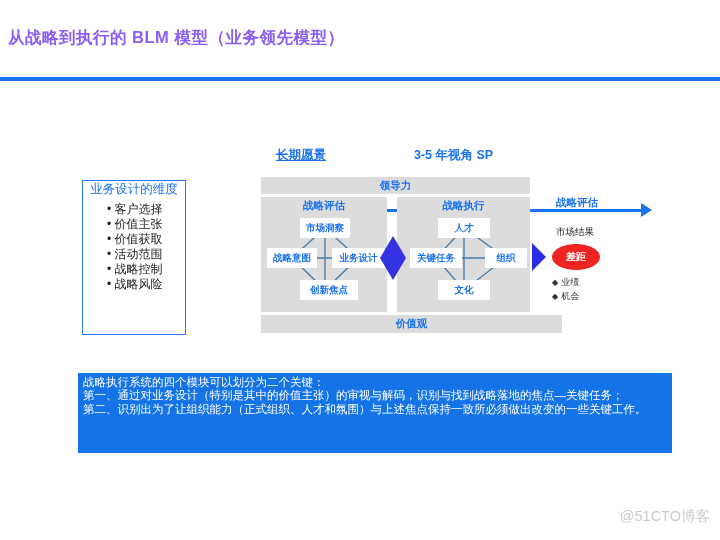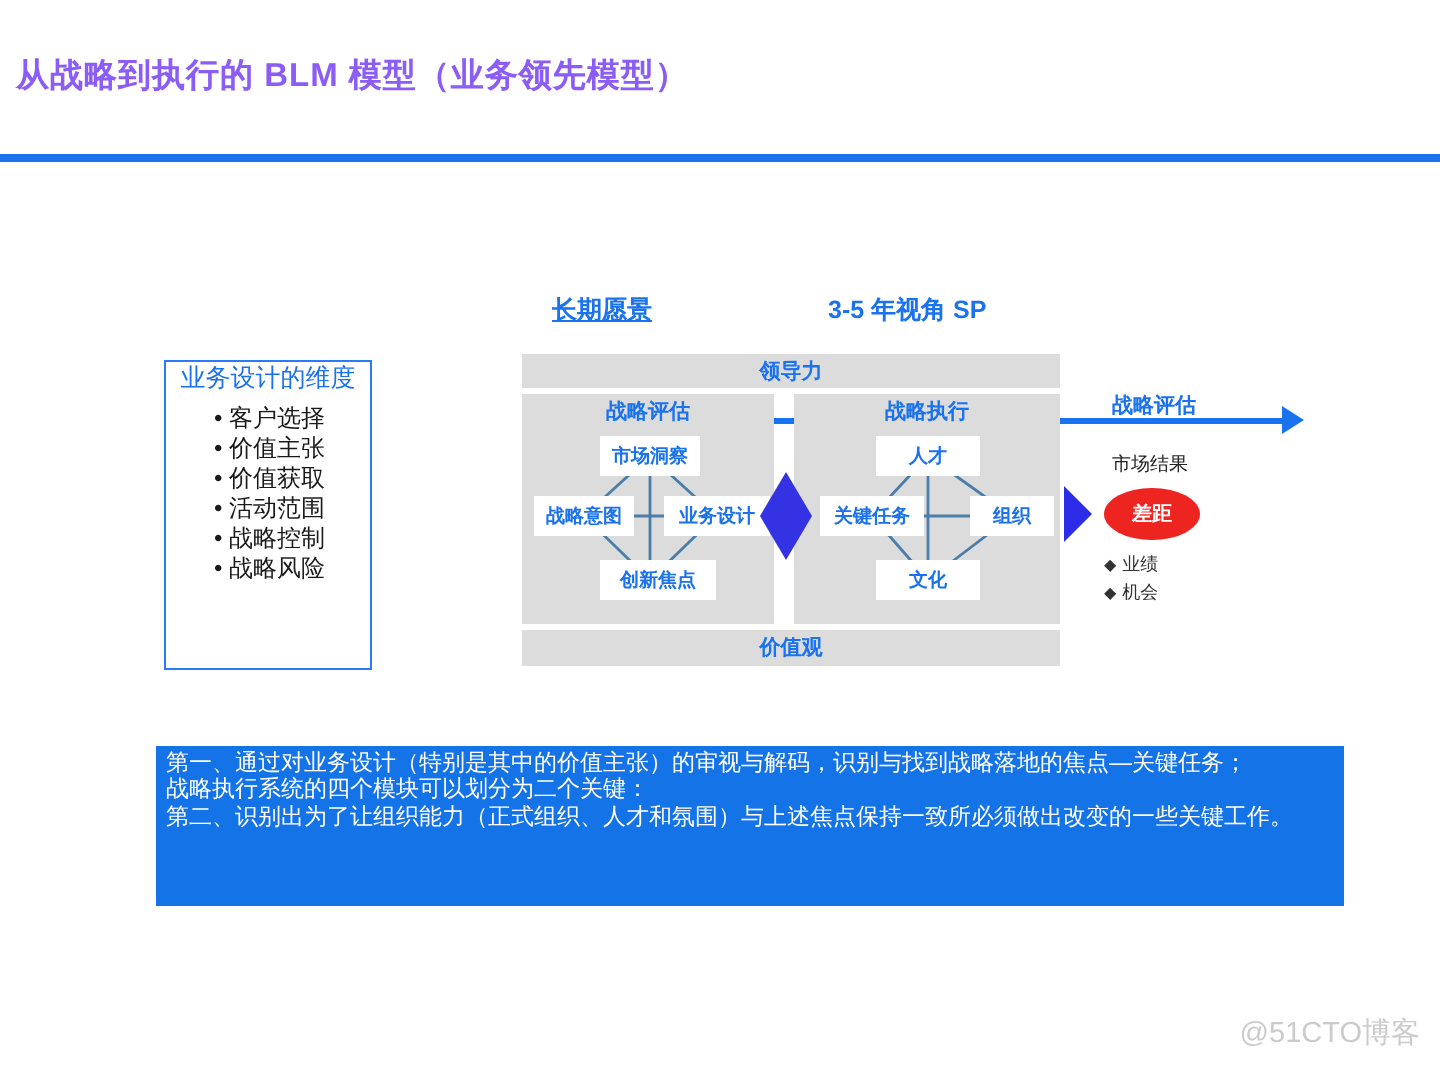--- a/index.html
+++ b/index.html
@@ -36,21 +36,21 @@
   
   .hdr-vision { left:276px; top:147px; font-size:12.5px; font-weight:bold; color:#1b72ee; white-space:nowrap;text-decoration:underline; }
   .hdr-sp     { left:414px; top:147px; font-size:12.5px; font-weight:bold; color:#1b72ee; white-space:nowrap; }
 
   
   .band {
     background:#dcdcdc; color:#1b72ee; font-weight:bold; font-size:10.5px;
     display:flex; align-items:center; justify-content:center; white-space:nowrap;
   }
   .band-leadership { left:261px; top:177px; width:269px; height:17px; }
-  .band-values     { left:261px; top:315px; width:269px; height:18px; }
+  .band-values     { left:261px; top:315px; width:301px; height:18px; }
   .panel { background:#dcdcdc; }
   .panel-left  { left:261px; top:197px; width:126px; height:115px; }
   .panel-right { left:397px; top:197px; width:133px; height:115px; }
   .panel-label {
     position:absolute; left:0; top:2px; width:100%; text-align:center;
     color:#1b72ee; font-weight:bold; font-size:10.5px; white-space:nowrap;
   }
   .conn { position:absolute; left:0; top:0; }
   .node {
     position:absolute; height:20px; background:#ffffff;
@@ -180,20 +180,20 @@
   </svg>
 
   <div class="abs eval-title">战略评估</div>
   <div class="abs market-result">市场结果</div>
   <div class="abs gap-triangle"></div>
   <div class="abs gap-ellipse">差距</div>
   <div class="abs eval-bullet eval-bullet-1"><span class="glyph">◆</span><span>业绩</span></div>
   <div class="abs eval-bullet eval-bullet-2"><span class="glyph">◆</span><span>机会</span></div>
 
   <div class="abs note-box">
+    <p>战略执行系统的四个模块可以划分为二个关键：</p>
     <p>第一、通过对业务设计（特别是其中的价值主张）的审视与解码，识别与找到战略落地的焦点—关键任务；</p>
-    <p>战略执行系统的四个模块可以划分为二个关键：</p>
     <p>第二、识别出为了让组织能力（正式组织、人才和氛围）与上述焦点保持一致所必须做出改变的一些关键工作。</p>
   </div>
 
   <div class="abs watermark">@51CTO博客</div>
 
 </div>
 
 </body></html>

